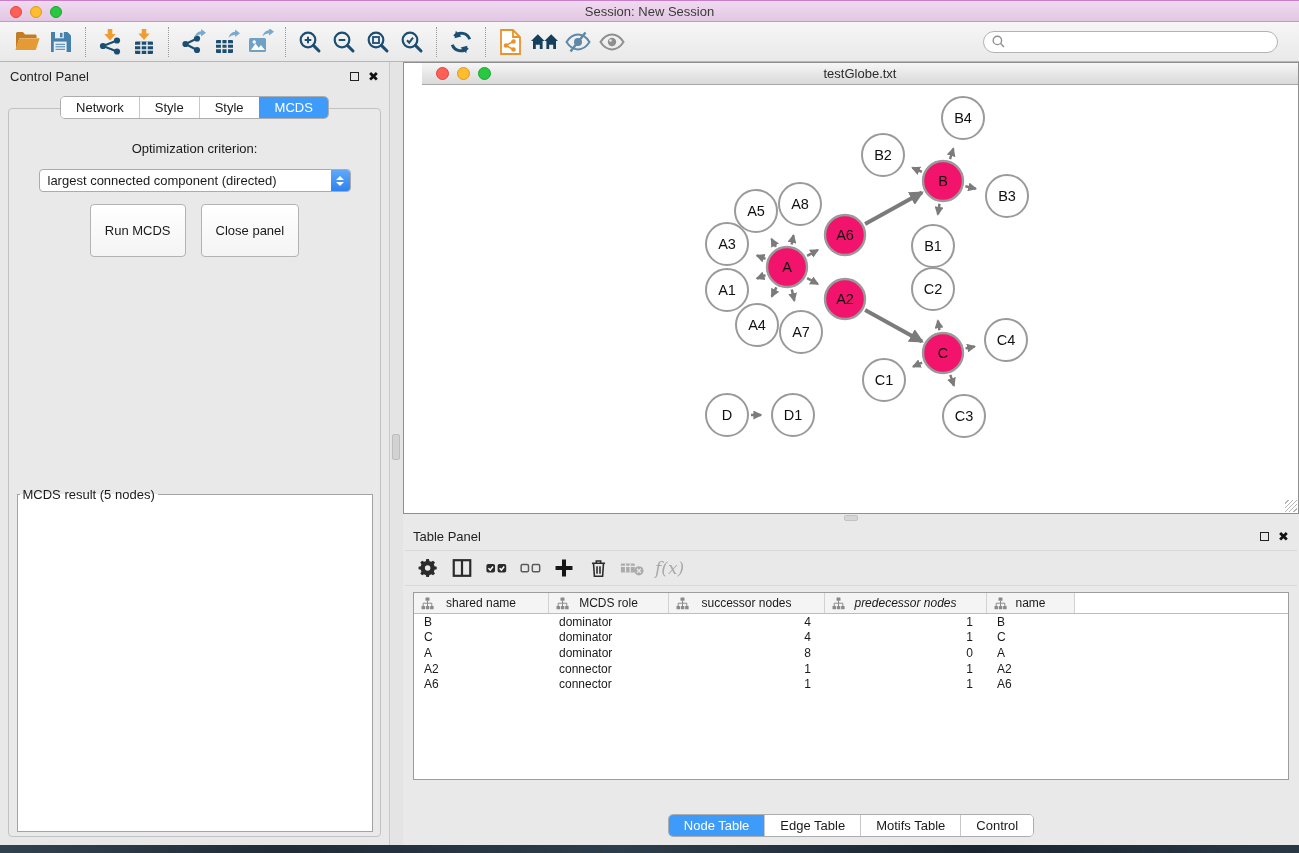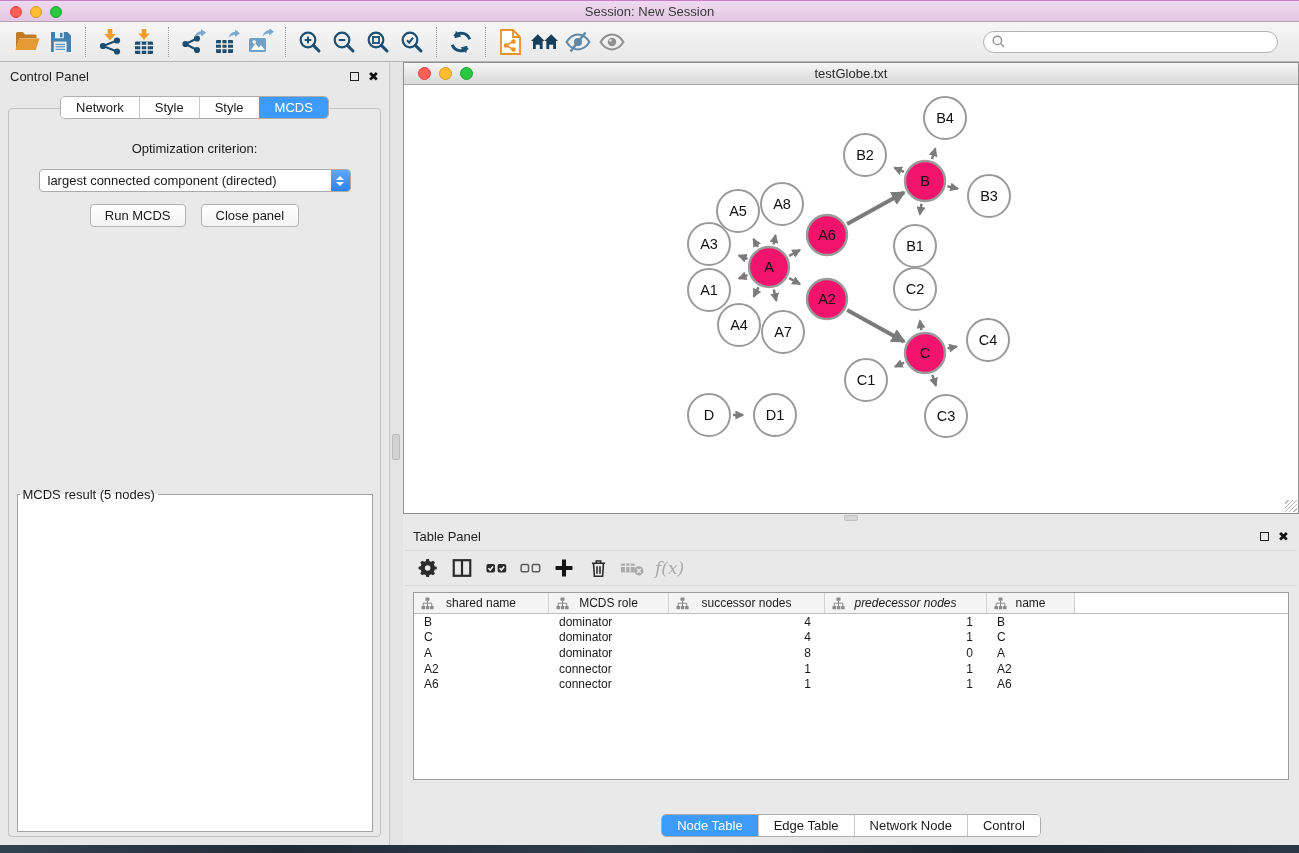--- a/index.html
+++ b/index.html
@@ -49,37 +49,37 @@
   .dropdown { width:312px; height:23px; background:#fff; border:1px solid #ababab; border-radius:4px;
     display:flex; align-items:center; position:relative; }
   .dropdown-value { flex:1; padding:0 8px; font-size:13px; white-space:nowrap; overflow:hidden; }
   .dropdown-stepper { width:19px; height:21px; background:linear-gradient(#5fa9f9,#2f82ef); border-radius:0 3px 3px 0;
     display:flex; flex-direction:column; align-items:center; justify-content:center; gap:2px; }
   .chev { width:0; height:0; border-left:4px solid transparent; border-right:4px solid transparent; }
   .chev.up { border-bottom:4px solid #fff; }
   .chev.dn { border-top:4px solid #fff; }
   .cp-buttons { display:flex; gap:15px; margin-top:12px; }
   .btn { background:linear-gradient(#ffffff,#f4f4f4); border:1px solid #b3b3b3; border-radius:4px;
-    font-size:13px; padding:3px 14px; color:#1a1a1a; font-family:"Liberation Sans",sans-serif; }
+    font-size:13px; padding:18px 14px; color:#1a1a1a; font-family:"Liberation Sans",sans-serif; }
   .result-box { margin-top:auto; width:356px; height:345px; margin-bottom:4px; border:1px solid #a3a3a3;
     background:#fff; padding:0; position:relative; }
   .result-box legend { font-size:13px; background:transparent; padding:0 3px; margin-left:2px; color:#1a1a1a; }
   .result-list { position:absolute; left:1px; right:12px; top:2px; bottom:1px; overflow:hidden; }
   .list-scroll { position:absolute; right:1px; top:1px; bottom:1px; width:10px; background:#f3f3f3; border-left:1px solid #e2e2e2; }
 
   
   .v-divider { width:13px; flex:0 0 13px; background:#e4e4e4; position:relative; }
   .v-divider .vd-handle { position:absolute; left:2px; top:372px; width:8px; height:26px;
     background:#d2d2d2; border:1px solid #bdbdbd; border-radius:2px; }
 
   
   .right-col { flex:1; display:flex; flex-direction:column; min-width:0; }
 
   
-  .net-window { height:452px; flex:0 0 452px; border:1px solid #8f8f8f; background:#fff; display:flex; flex-direction:column; position:relative; }
+  .net-window { height:452px; flex:0 0 452px; border:1px solid #8f8f8f; background:#fff; display:flex; flex-direction:column; position:relative;padding-left:18px; }
   .net-titlebar { height:22px; flex:0 0 22px; background:linear-gradient(#f6f6f6,#d9d9d9); border-bottom:1px solid #a8a8a8;
     position:relative; display:flex; align-items:center; justify-content:center; }
   .net-titlebar .tl-group { top:4px; left:14px; }
   .net-titlebar .tl { width:13px; height:13px; }
   .net-title { font-size:13px; color:#2b2b2b; }
   .net-canvas { flex:1; position:relative; background:#fff; }
   .net-canvas svg { position:absolute; left:0; top:0; }
   .resize-grip { position:absolute; right:1px; bottom:1px; width:12px; height:12px;
     background:repeating-linear-gradient(135deg, transparent 0 2px, #b5b5b5 2px 3px); }
 
@@ -617,21 +617,21 @@
                 <div class="td r" style="width: 156px;">1</div>
                 <div class="td r" style="width: 162px;">1</div>
                 <div class="td" style="width: 88px;">A6</div>
               </div>
             </div>
         </div>
         <div class="tp-tabs">
           <span class="seg" id="tp-seg">
               <span class="seg-item active">Node Table</span>
               <span class="seg-item">Edge Table</span>
-              <span class="seg-item">Network Node</span>
+              <span class="seg-item">Motifs Table</span>
               <span class="seg-item">Control</span>
             </span>
         </div>
       </div>
     </div>
   </div>
 
 
   <div class="desktop-strip"></div>
 </div>

